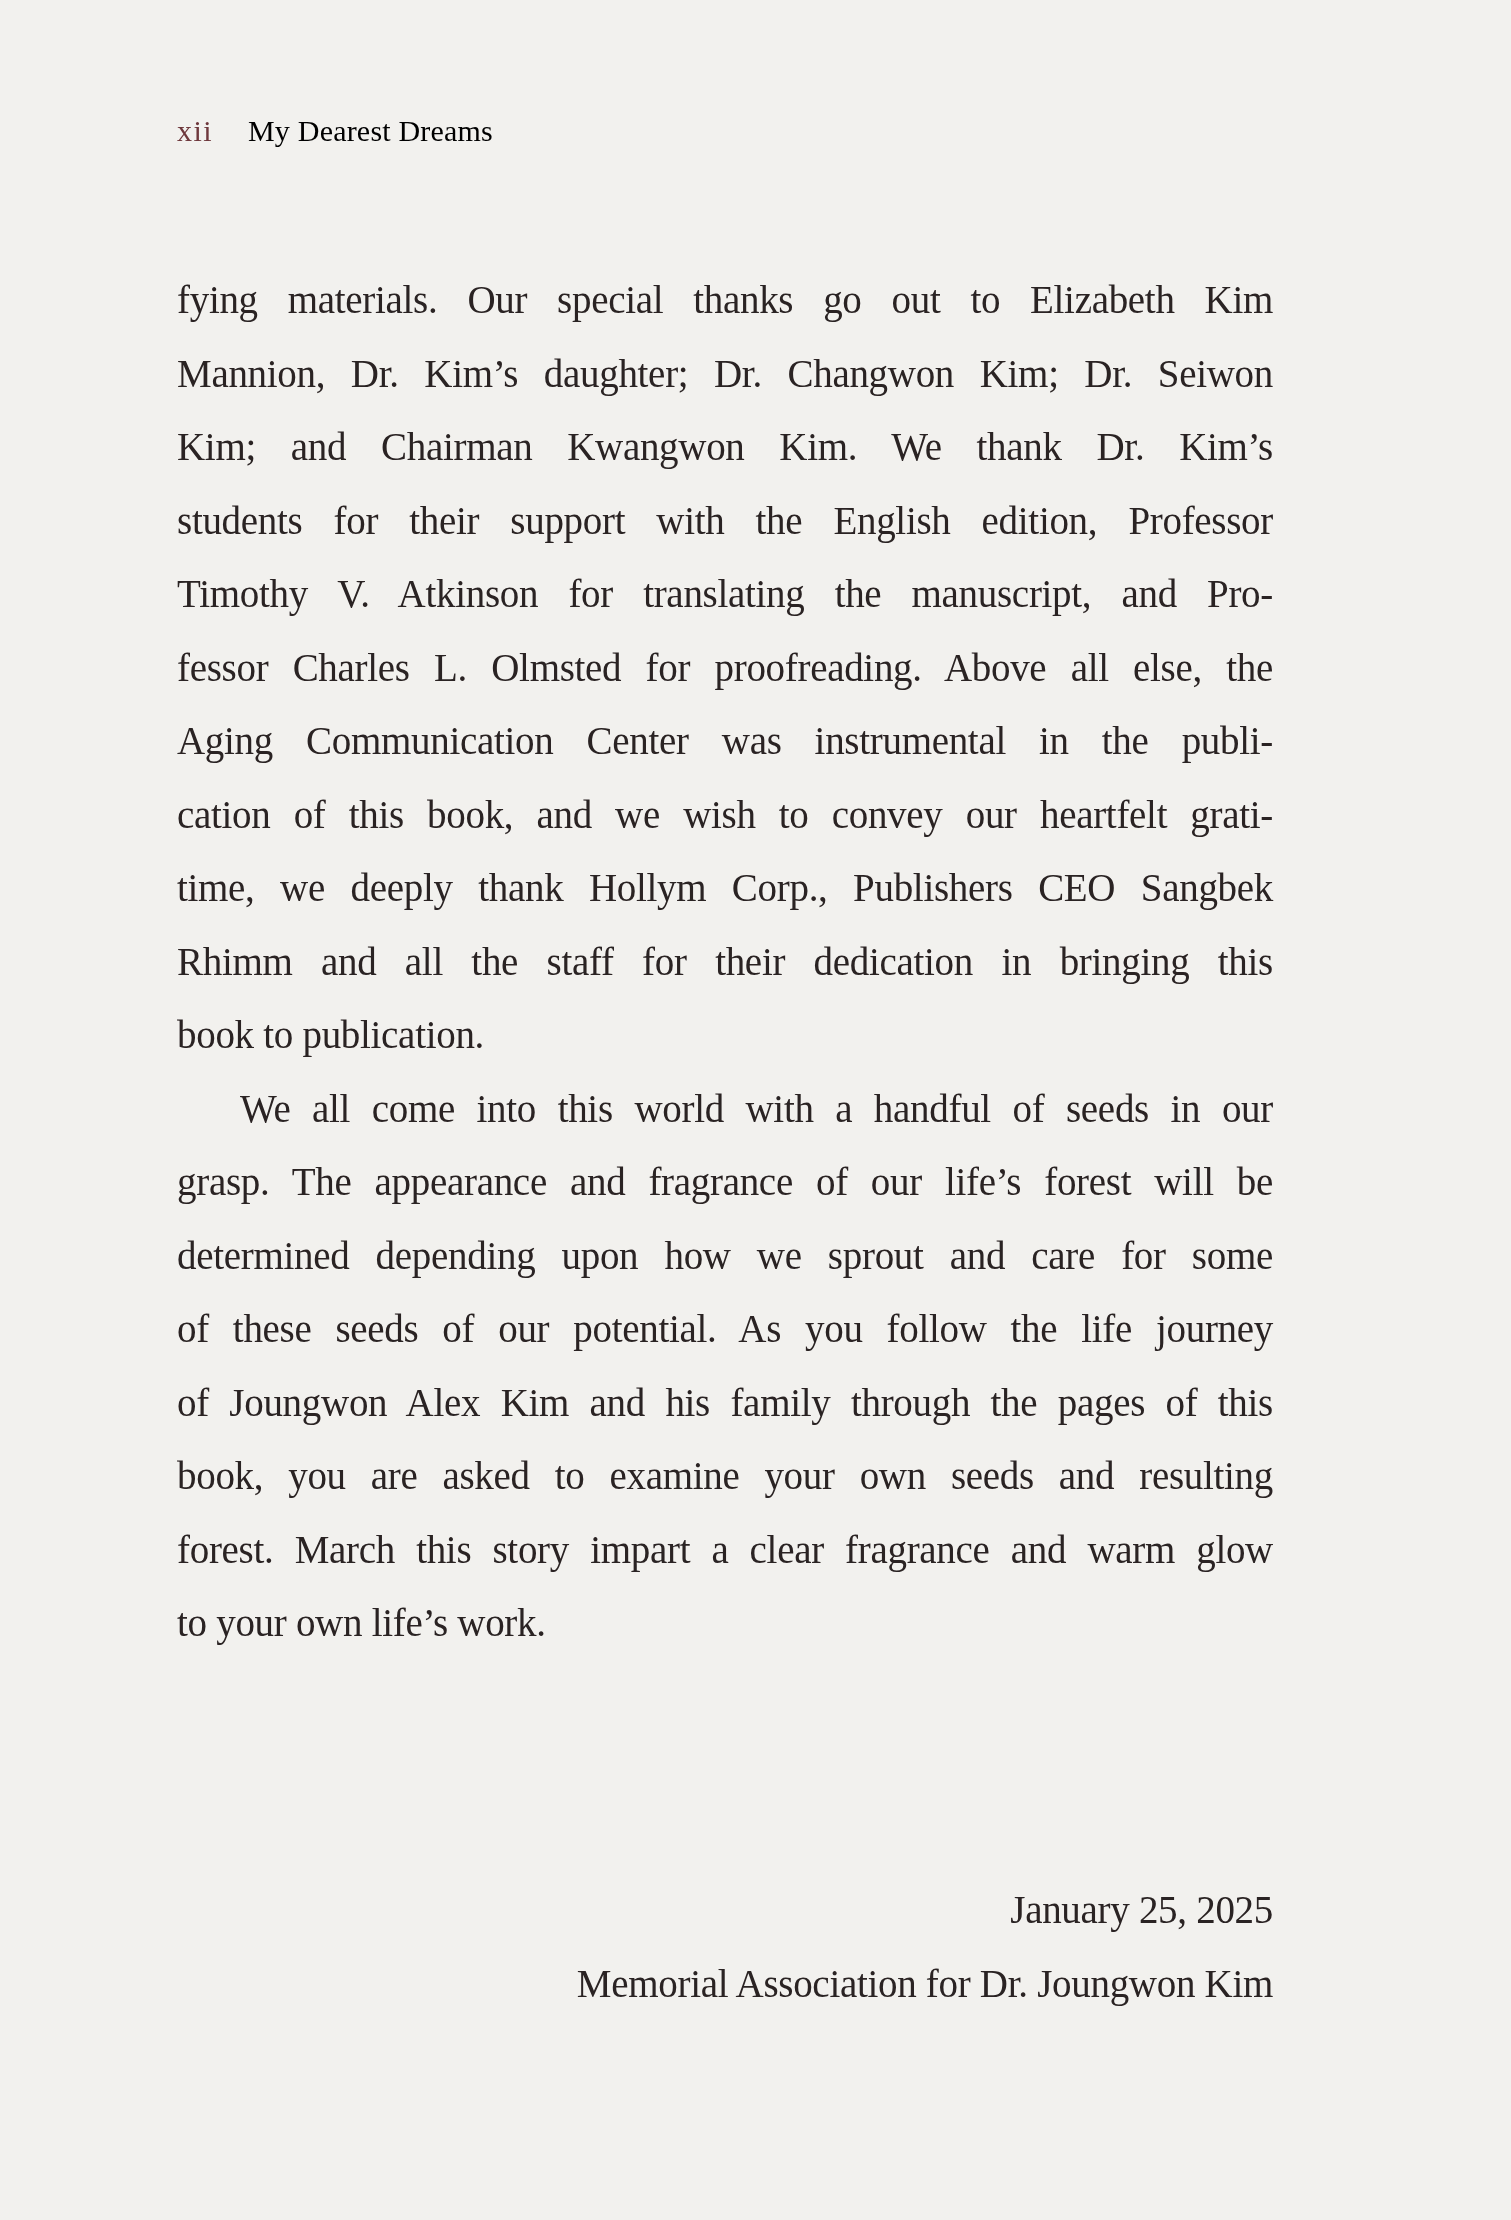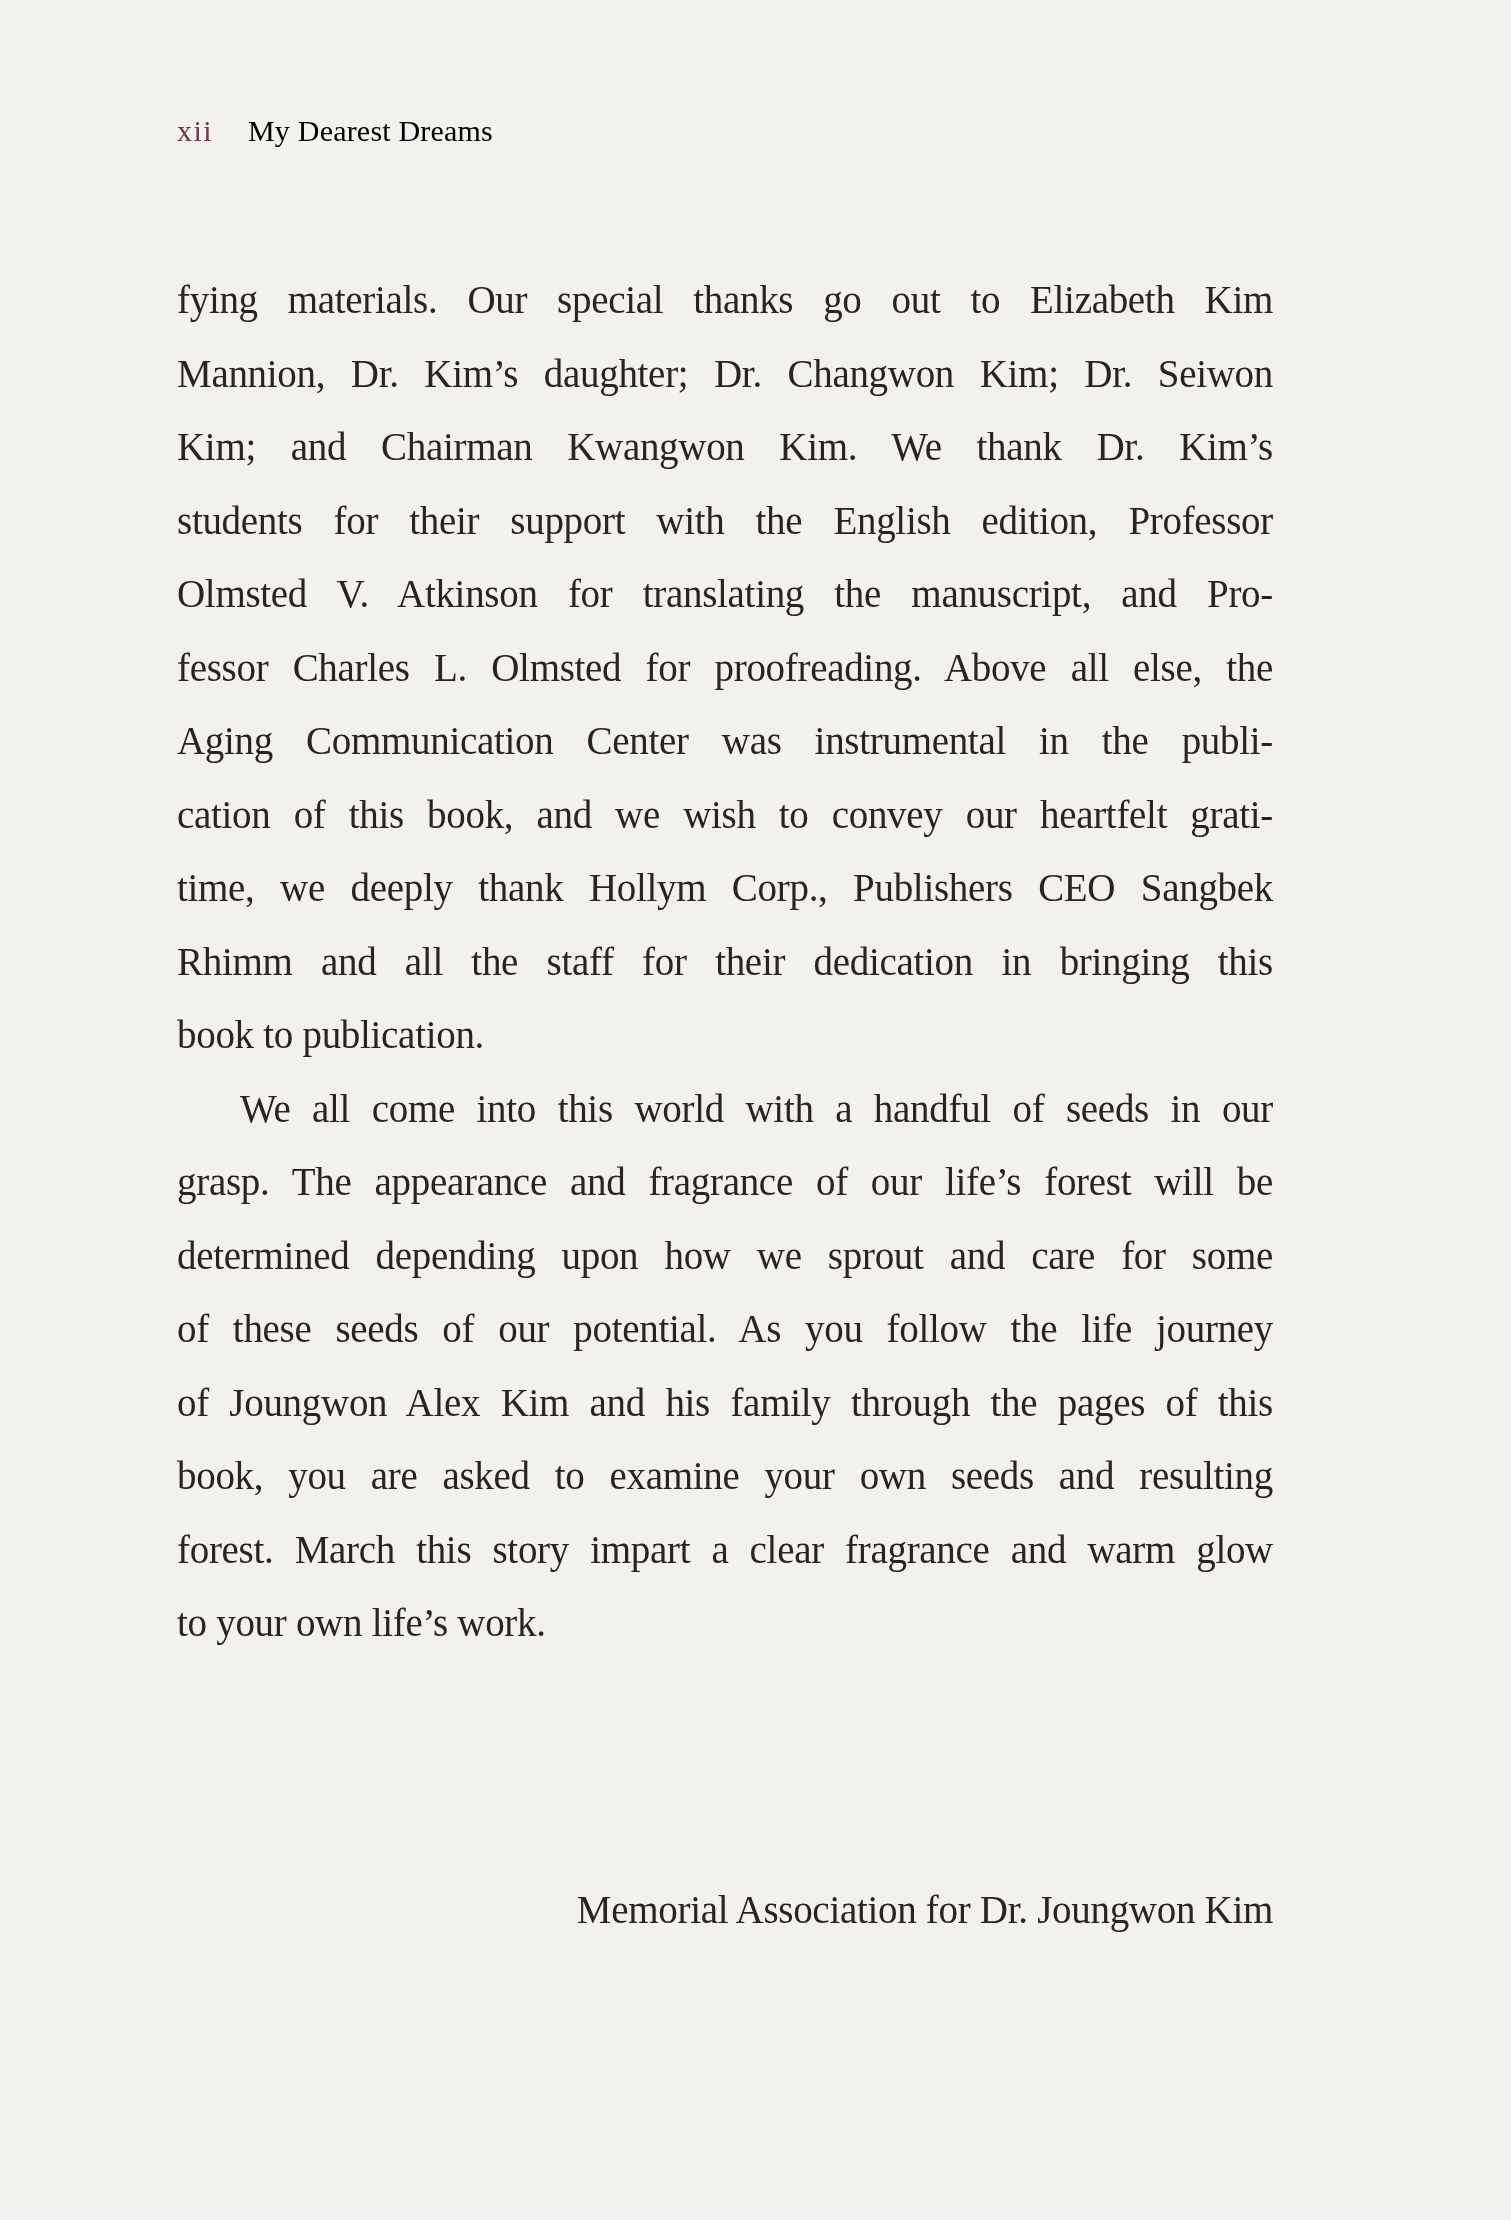--- a/index.html
+++ b/index.html
@@ -76,34 +76,35 @@
   <div class="header">
     <span class="folio">xii</span>
     <span class="running-title">My Dearest Dreams</span>
   </div>
 
   <div class="body-text">
     <div class="line">fying materials. Our special thanks go out to Elizabeth Kim</div>
     <div class="line">Mannion, Dr. Kim’s daughter; Dr. Changwon Kim; Dr. Seiwon</div>
     <div class="line">Kim; and Chairman Kwangwon Kim. We thank Dr. Kim’s</div>
     <div class="line">students for their support with the English edition, Professor</div>
-    <div class="line">Olmsted V. Atkinson for translating the manuscript, and Pro-</div>
+    <div class="line">Timothy V. Atkinson for translating the manuscript, and Pro-</div>
     <div class="line">fessor Charles L. Olmsted for proofreading. Above all else, the</div>
     <div class="line">Aging Communication Center was instrumental in the publi-</div>
     <div class="line">cation of this book, and we wish to convey our heartfelt grati-</div>
     <div class="line">time, we deeply thank Hollym Corp., Publishers CEO Sangbek</div>
     <div class="line">Rhimm and all the staff for their dedication in bringing this</div>
     <div class="line last">book to publication.</div>
     <div class="line indent">We all come into this world with a handful of seeds in our</div>
     <div class="line">grasp. The appearance and fragrance of our life’s forest will be</div>
     <div class="line">determined depending upon how we sprout and care for some</div>
     <div class="line">of these seeds of our potential. As you follow the life journey</div>
     <div class="line">of Joungwon Alex Kim and his family through the pages of this</div>
     <div class="line">book, you are asked to examine your own seeds and resulting</div>
     <div class="line">forest. March this story impart a clear fragrance and warm glow</div>
     <div class="line last">to your own life’s work.</div>
   </div>
 
   <div class="closing">
+    <div>January 25, 2025</div>
     <div>Memorial Association for Dr. Joungwon Kim</div>
   </div>
 
 </div>
 
 </body></html>

